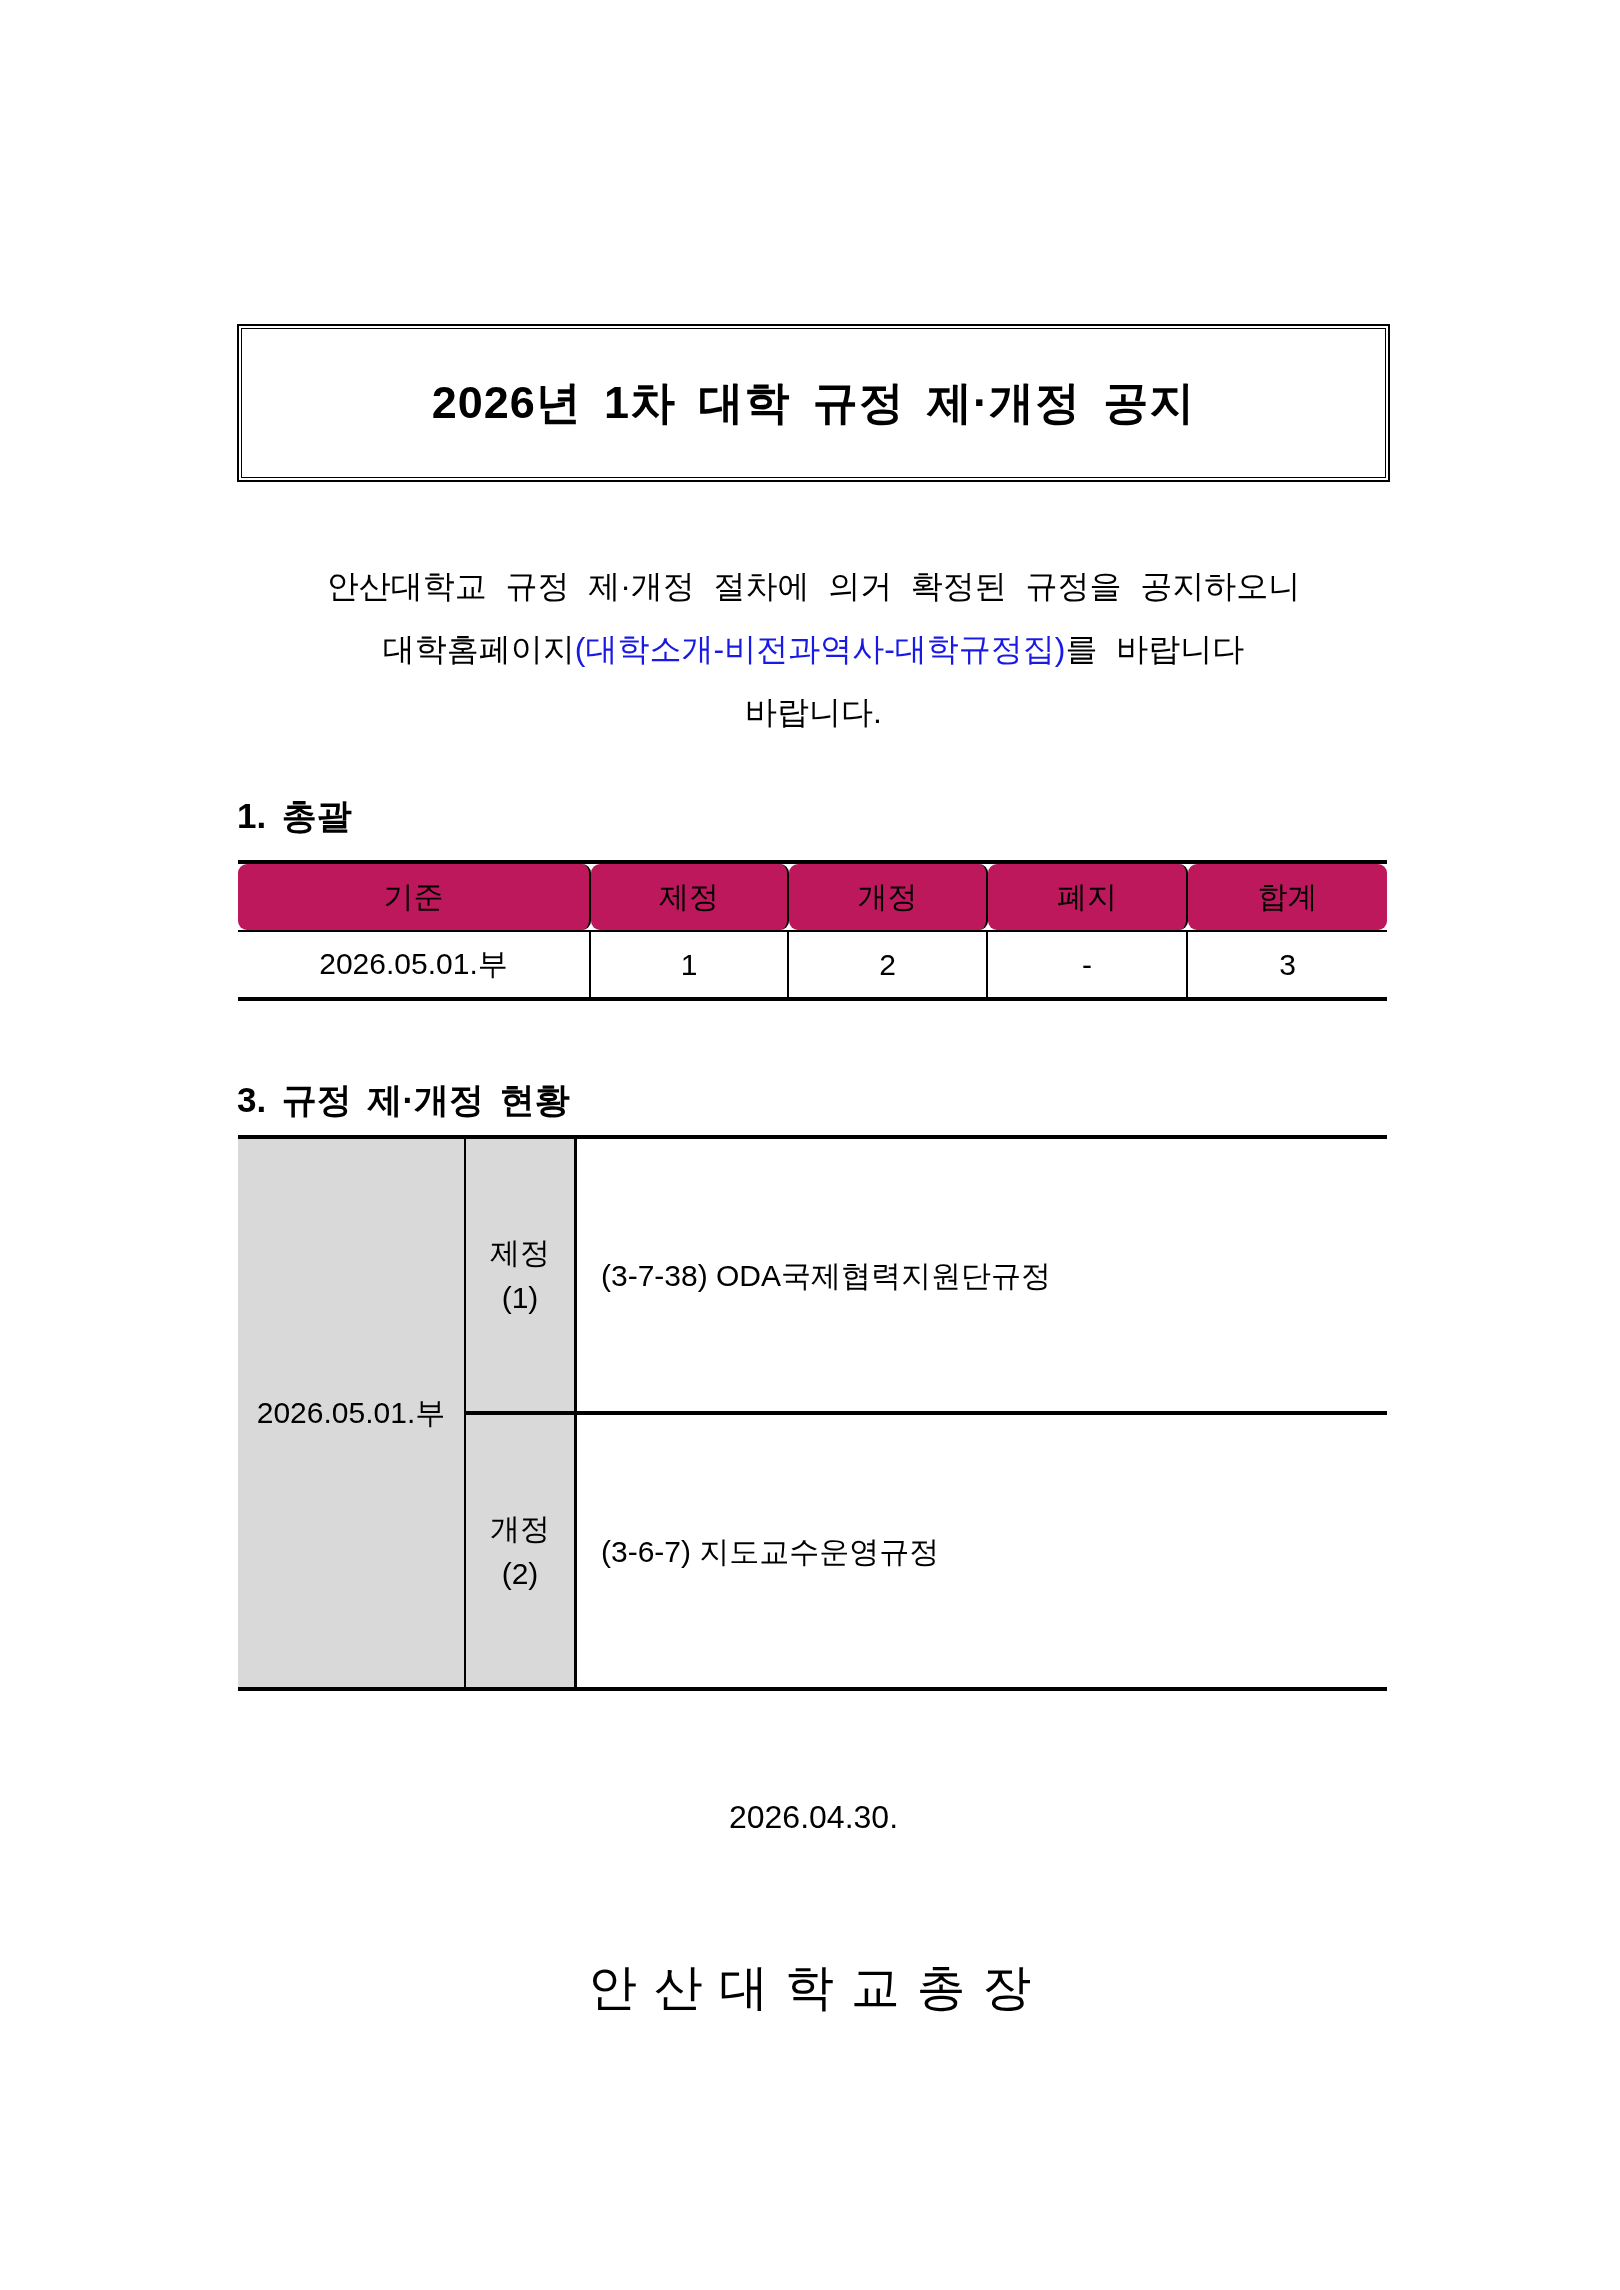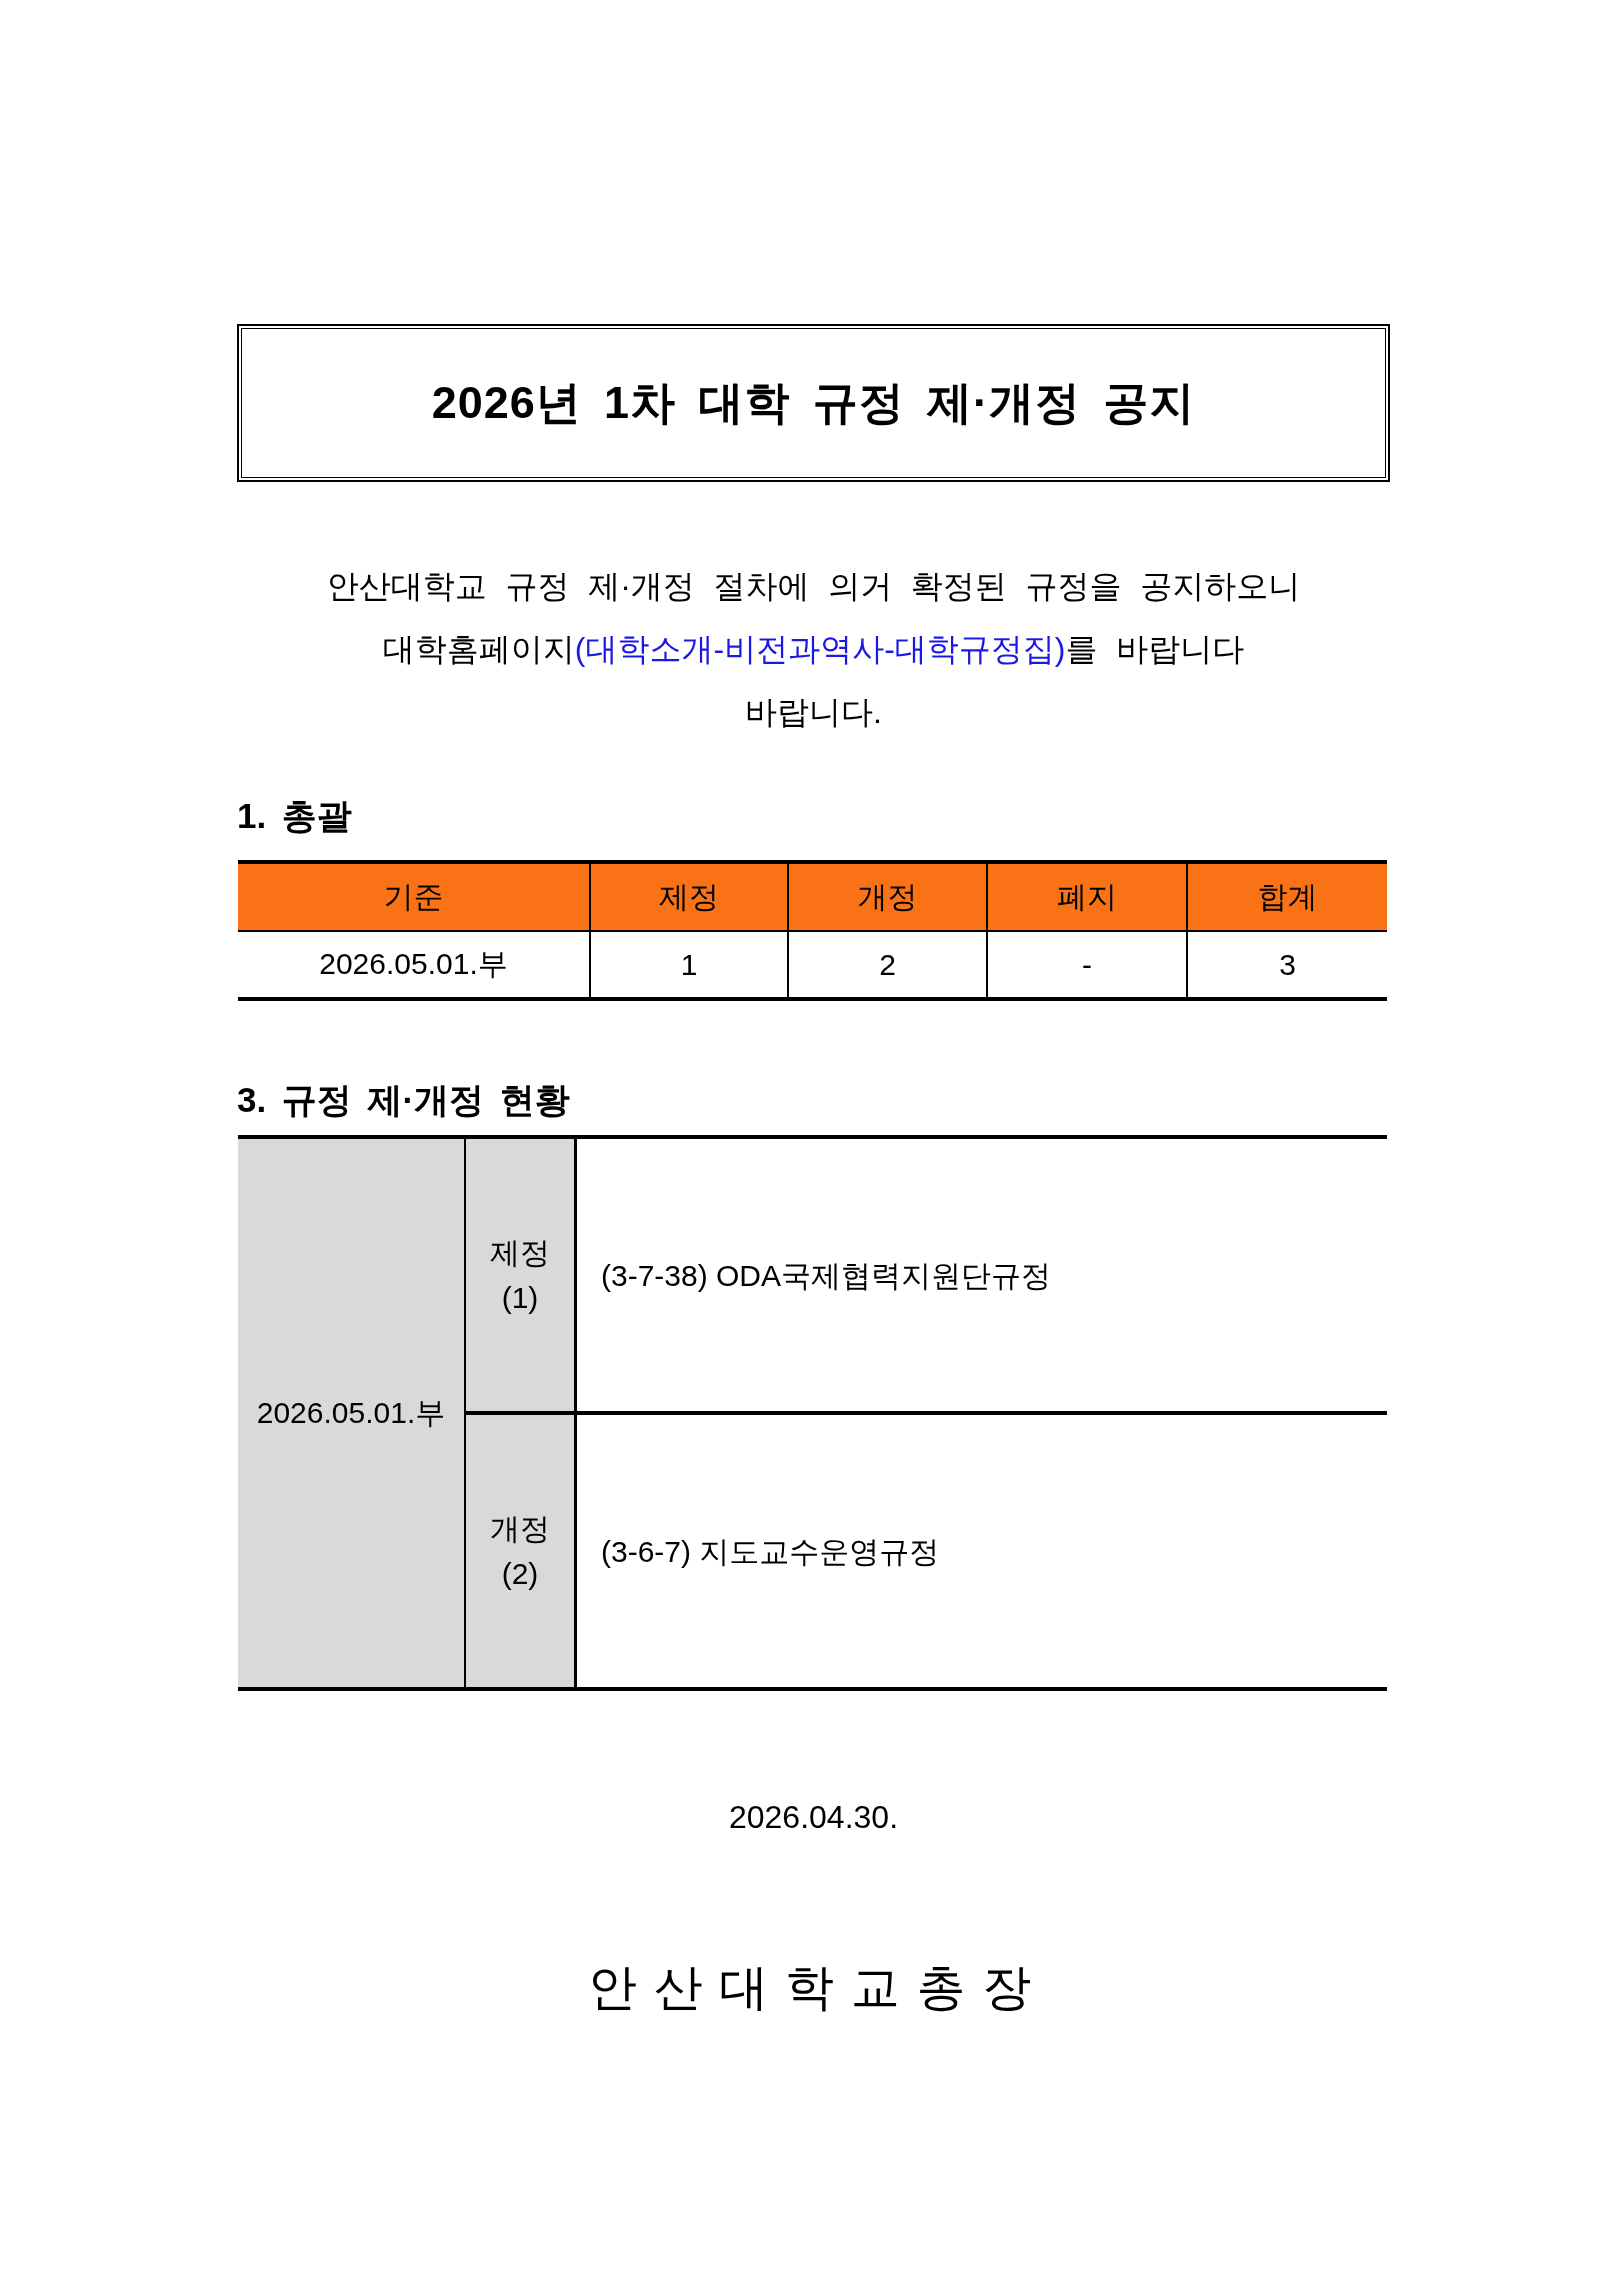--- a/index.html
+++ b/index.html
@@ -92,21 +92,21 @@
   }
   .t1-data { height: 65px; }
   .t1-cell {
     box-sizing: border-box;
     display: flex;
     align-items: center;
     justify-content: center;
     font-size: 30px;
     white-space: nowrap;
   }
-  .t1-head .t1-cell { background: #f97316; }
+  .t1-head .t1-cell { background: #be185d; border-radius: 9px; }
   .t1-c1 { width: 353px; border-right: 2.9px solid #000; }
   .t1-c2 { width: 198px; border-right: 2px solid #000; }
   .t1-c3 { width: 199px; border-right: 2px solid #000; }
   .t1-c4 { width: 200px; border-right: 2px solid #000; }
   .t1-c5 { flex: 1; }
 
   
   .table2 {
     position: absolute;
     left: 238px;

